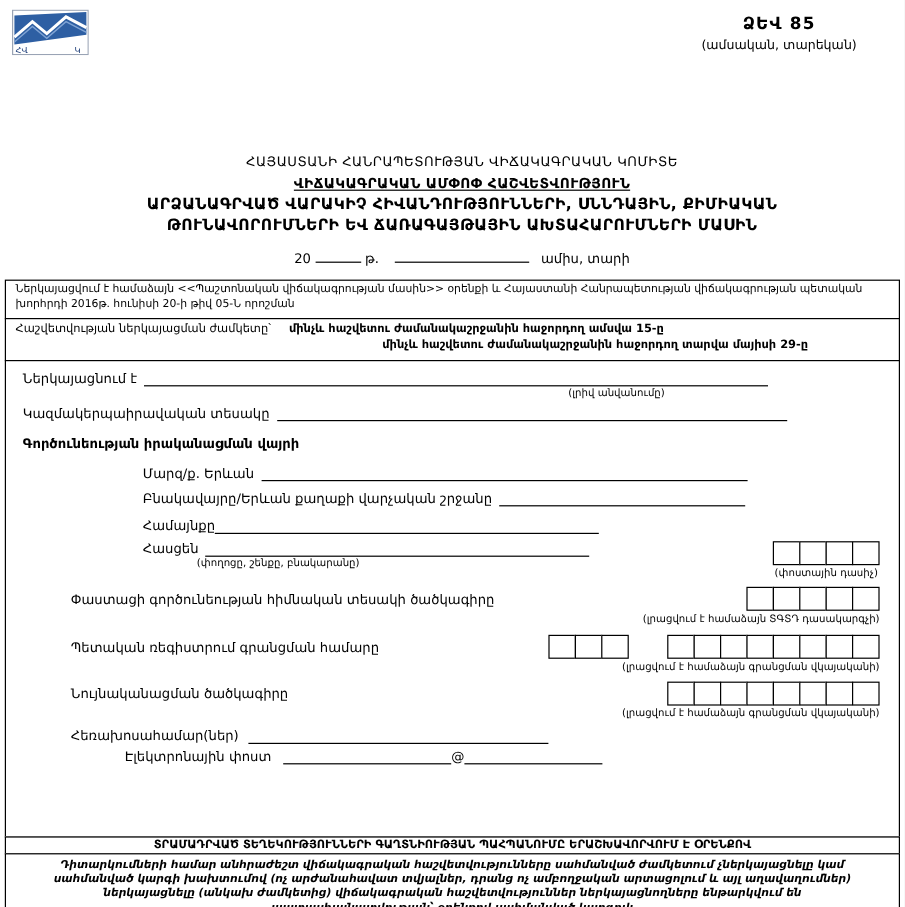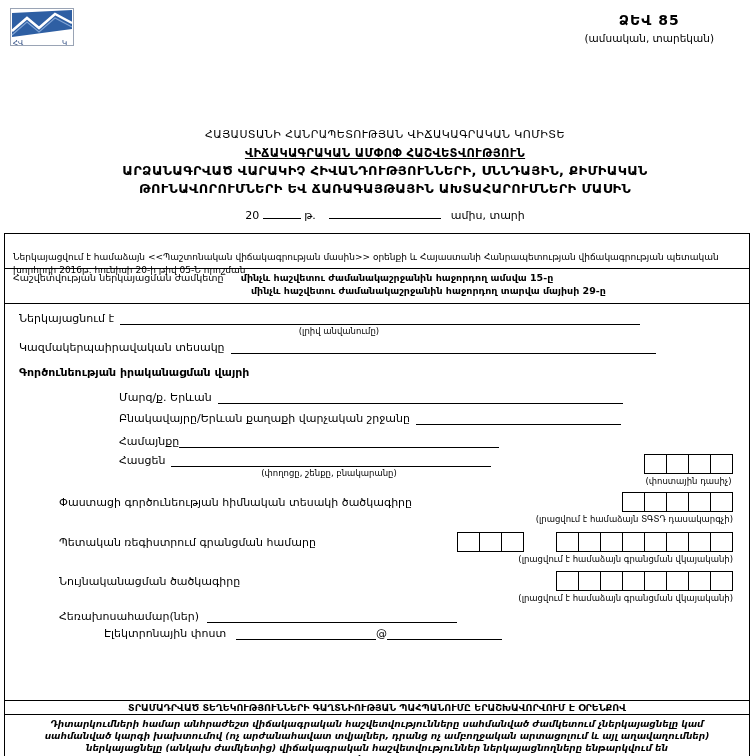--- a/index.html
+++ b/index.html
@@ -17,24 +17,24 @@
   .headers { position:absolute; top:128px; left:16px; right:0; text-align:center; }
   .h-committee { font-size:11px; letter-spacing:.4px; }
   .h-report { font-size:11.5px; font-weight:bold; letter-spacing:.3px; margin-top:5px;text-decoration:underline; }
   .h-title { font-size:13px; font-weight:bold; letter-spacing:.3px; margin-top:3px; }
   .h-date { font-size:11px; margin-top:10px; }
 
   .stack { position:absolute; top:233px; left:4px; right:4px; }
   .box { border:1px solid #000; background:#fff; }
   .box + .box { margin-top:-1px; }
 
-  .basis { height:33px; padding:17px 8px; font-size:9px; line-height:1.45; }
+  .basis { height:33px; padding:1px 8px; font-size:9px; line-height:1.45; }
   .deadline { height:36px; padding:3px 8px; font-size:9.5px; }
   .dl-b { font-weight:bold; }
-  .dl2 { margin-left:238px; margin-top:2px; }
+  .dl2 { margin-left:238px; margin-top:2px;text-align:center; }
 
   .main { height:398px; padding:8px 14px 0 14px; overflow:hidden; }
   .row { display:flex; align-items:flex-end; }
   .lbl { font-size:11px; white-space:nowrap; }
   .cap { font-size:8.5px; }
   .wline { display:inline-block; border-bottom:1px solid #000; height:13px; }
   .cells { display:flex; }
   .cell { width:23px; height:20px; border:1px solid #000; margin-left:-1px; flex:none; background:#fff; }
   .cell:first-child { margin-left:0; }
   .coderow { display:flex; align-items:center; }
@@ -92,21 +92,21 @@
       </div>
       <div class="dl2 dl-b">մինչև հաշվետու ժամանակաշրջանին հաջորդող տարվա մայիսի 29-ը</div>
     </div>
 
     <div class="box main">
 
       <div class="row">
         <span class="lbl">Ներկայացնում է</span>
         <span class="wline" style="width:520px;margin-left:6px"></span>
       </div>
-      <div class="cap" style="width:430px;margin-left:105px;text-align:center;margin-top:1px">(լրիվ անվանումը)</div>
+      <div class="cap" style="width:430px;margin-left:105px;text-align:right;margin-top:1px">(լրիվ անվանումը)</div>
 
       <div class="row" style="margin-top:5px">
         <span class="lbl">Կազմակերպաիրավական տեսակը</span>
         <span class="wline" style="width:425px;margin-left:6px"></span>
       </div>
 
       <div class="lbl" style="font-weight:bold;margin-top:12px">Գործունեության իրականացման վայրի</div>
 
       <div class="row" style="margin-top:12px;margin-left:100px">
         <span class="lbl">Մարզ/ք. Երևան</span>
@@ -122,21 +122,21 @@
         <span class="lbl">Համայնքը</span>
         <span class="wline" style="width:320px"></span>
       </div>
 
       <div style="display:flex;align-items:flex-start;margin-top:6px">
         <div style="margin-left:100px">
           <div class="row">
             <span class="lbl">Հասցեն</span>
             <span class="wline" style="width:320px;margin-left:6px"></span>
           </div>
-          <div class="cap" style="width:330px;margin-left:45px;text-align:center;margin-top:1px">(փողոցը, շենքը, բնակարանը)</div>
+          <div class="cap" style="width:330px;margin-left:45px;text-align:left;margin-top:1px">(փողոցը, շենքը, բնակարանը)</div>
         </div>
         <div style="margin-left:auto;margin-right:2px;text-align:center">
           <div class="cells">
               <div class="cell"></div>
               <div class="cell"></div>
               <div class="cell"></div>
               <div class="cell"></div>
             </div>
           <div class="cap" style="margin-top:2px">(փոստային դասիչ)</div>
         </div>

